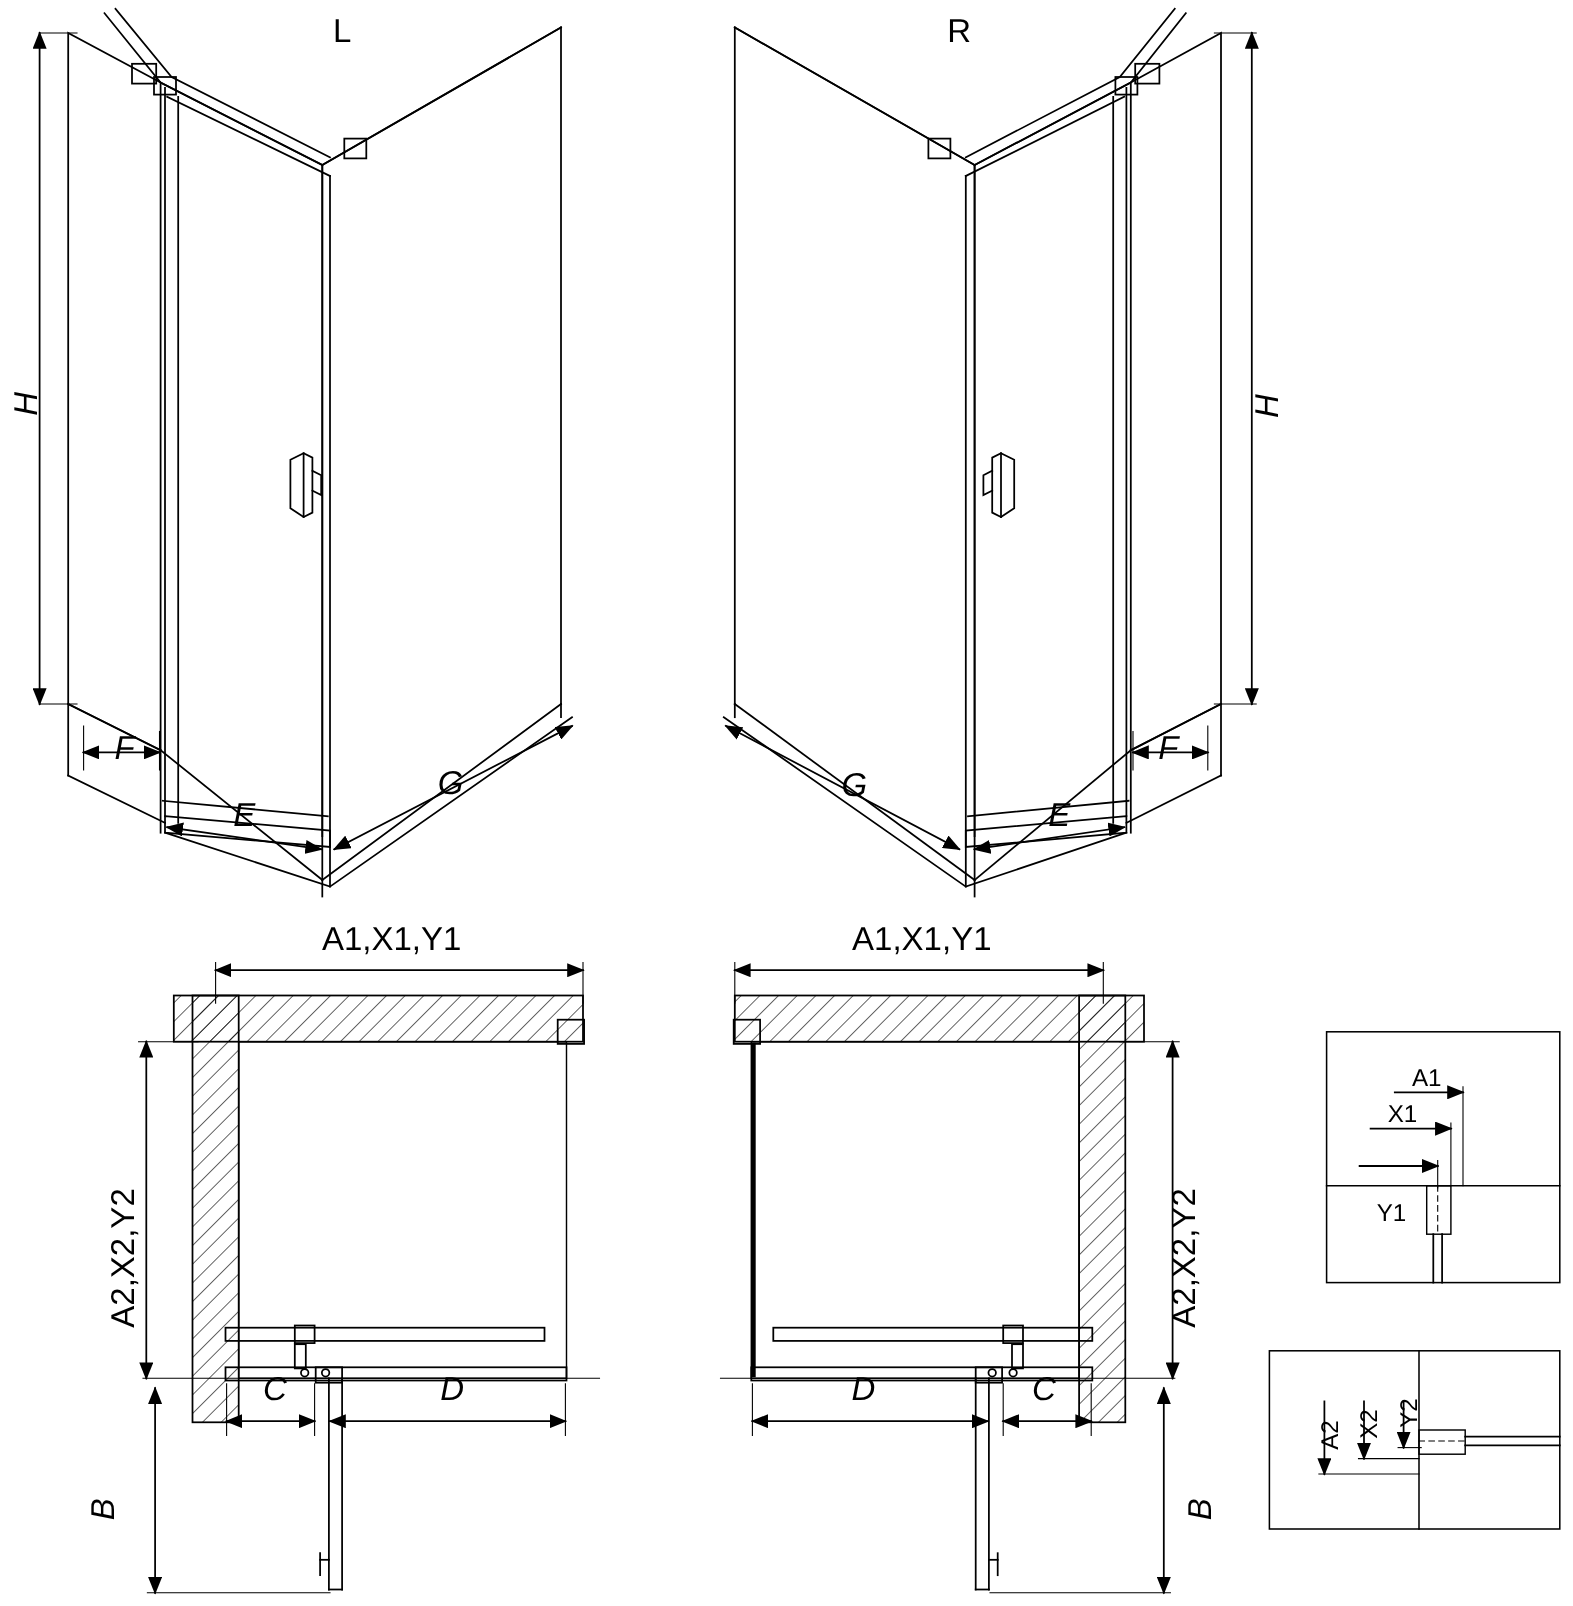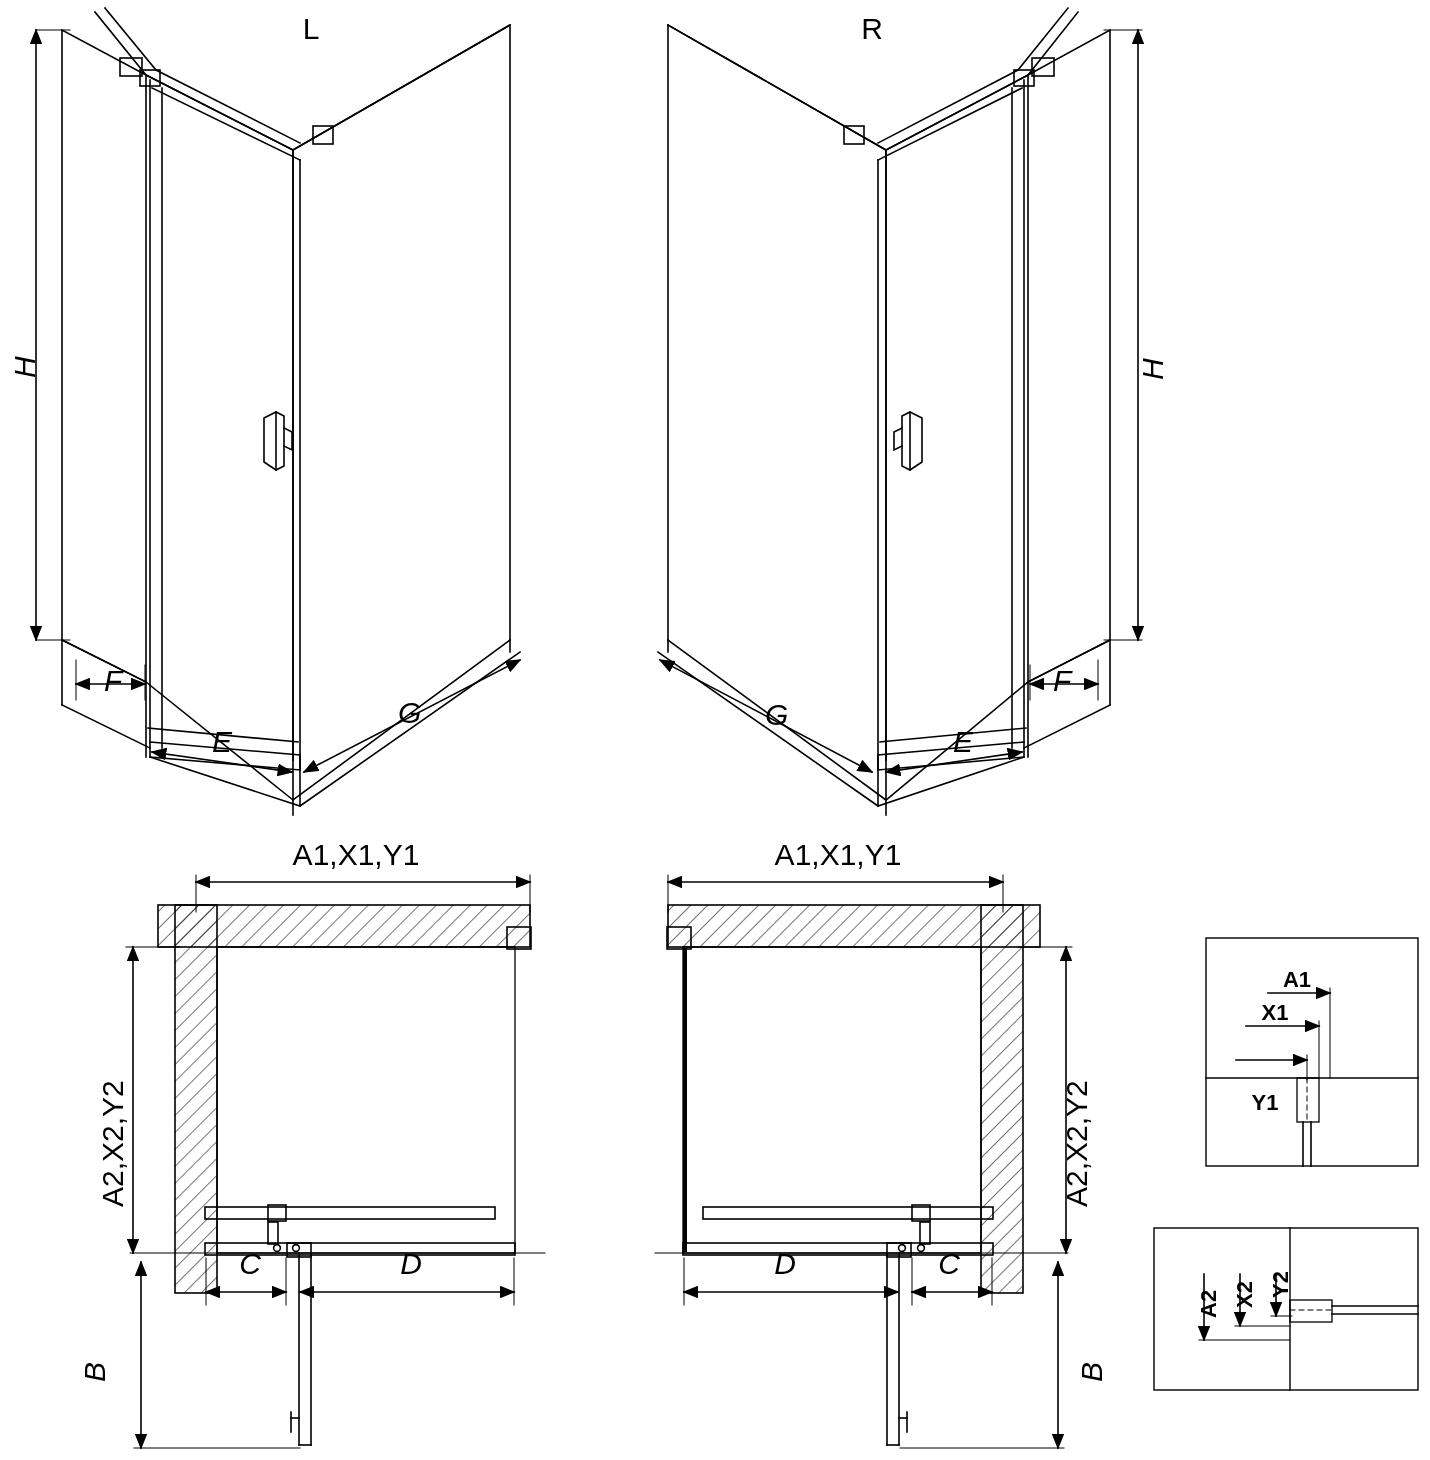--- a/index.html
+++ b/index.html
@@ -1,21 +1,21 @@
 <!DOCTYPE html>
 <html><head>
 <meta charset="utf-8">
 <style>
   html,body{margin:0;padding:0;background:#ffffff;}
   body{width:1430px;height:1460px;position:relative;font-family:"Liberation Sans",sans-serif;color:#000;overflow:hidden;}
   .stage{position:absolute;left:0;top:0;width:1430px;height:1460px;}
   svg{position:absolute;left:0;top:0;width:1430px;height:1460px;}
   .lbl{position:absolute;font-family:"Liberation Sans",sans-serif;color:#000;white-space:nowrap;}
   .big{font-size:30px;font-weight:400;}
-  .mid{font-size:22px;font-weight:bold;}
+  .mid{font-size:22px;}
   .ital{font-style:italic;}
   .rot90{transform:rotate(-90deg);transform-origin:left top;}
   .ctr{transform:translateX(-50%);}
 </style>
 </head>
 <body>
 
 <div class="stage">
 
 <svg viewBox="0 0 1430 1460" xmlns="http://www.w3.org/2000/svg">

